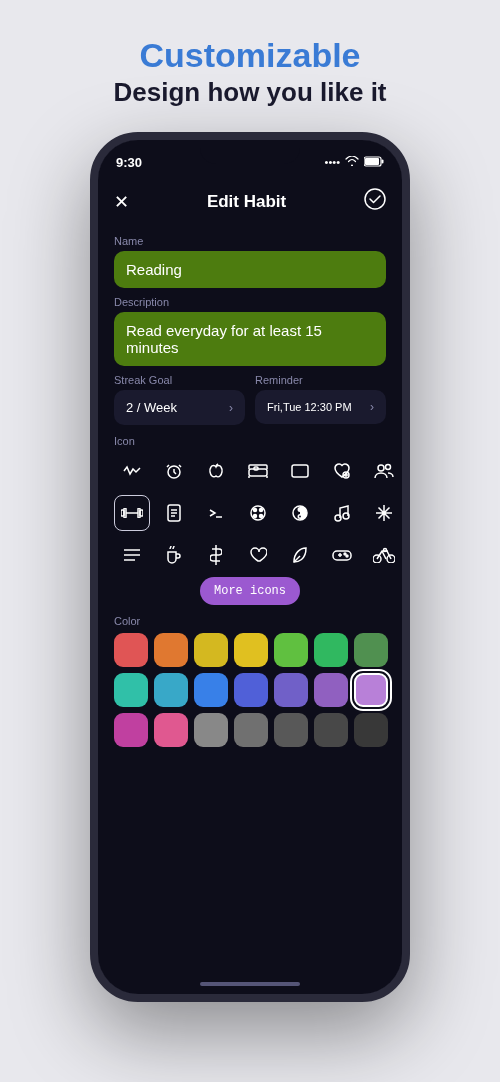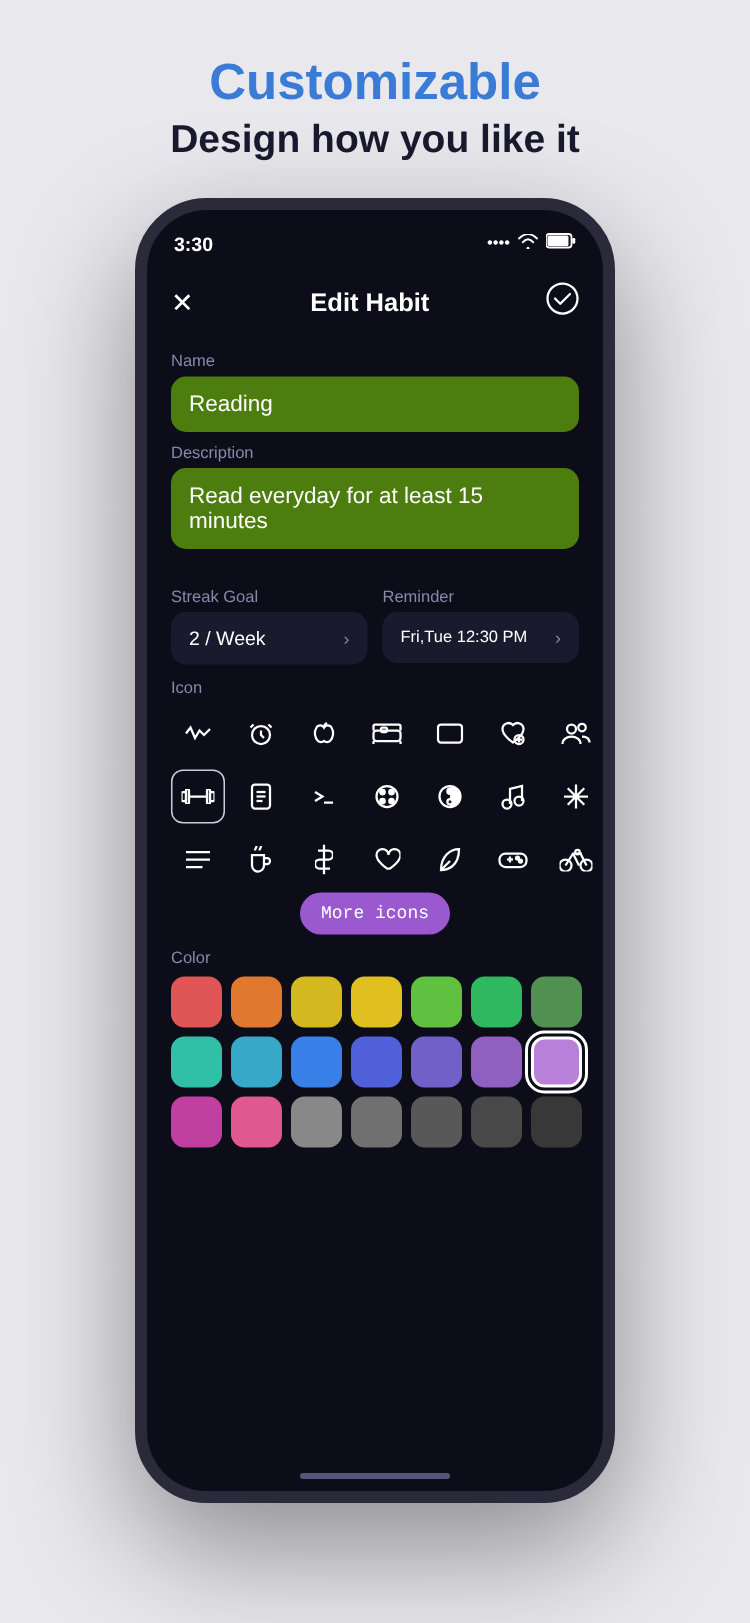--- a/index.html
+++ b/index.html
@@ -124,21 +124,21 @@
       border-radius: 10px;
       padding: 10px 12px;
       color: #ffffff;
       font-size: 15px;
       width: 100%;
     }
 
     .row-fields {
       display: flex;
       gap: 10px;
-      margin-top: 18px;
+      margin-top: 0;
       justify-content: flex-end;
     }
 
     .field-group {
       flex: 1;
     }
 
     .selector-field {
       background: #1a1a2e;
       border-radius: 10px;
@@ -269,21 +269,21 @@
   <div class="page-header-subtitle">Design how you like it</div>
 </div>
 
 <div class="phone-frame">
   <div class="side-button-left"></div>
   <div class="side-button-left2"></div>
   <div class="side-button-right"></div>
 
   <div class="phone-notch">
     <div class="phone-notch-cutout"></div>
-    <span class="status-time">3:30</span>
+    <span class="status-time">9:30</span>
     <div class="status-icons">
       <span class="status-icon">••••</span>
       <span class="status-icon">
         <svg width="14" height="10" viewBox="0 0 14 10" fill="white">
           <path d="M7 8.5a1 1 0 1 1 0 2 1 1 0 0 1 0-2z"></path>
           <path d="M3.5 5.5C4.8 4.2 6.3 3.5 7 3.5s2.2.7 3.5 2" stroke="white" fill="none" stroke-width="1.2" stroke-linecap="round"></path>
           <path d="M1 3C3 1 5 0 7 0s4 1 6 3" stroke="white" fill="none" stroke-width="1.2" stroke-linecap="round"></path>
         </svg>
       </span>
       <span class="status-icon">

